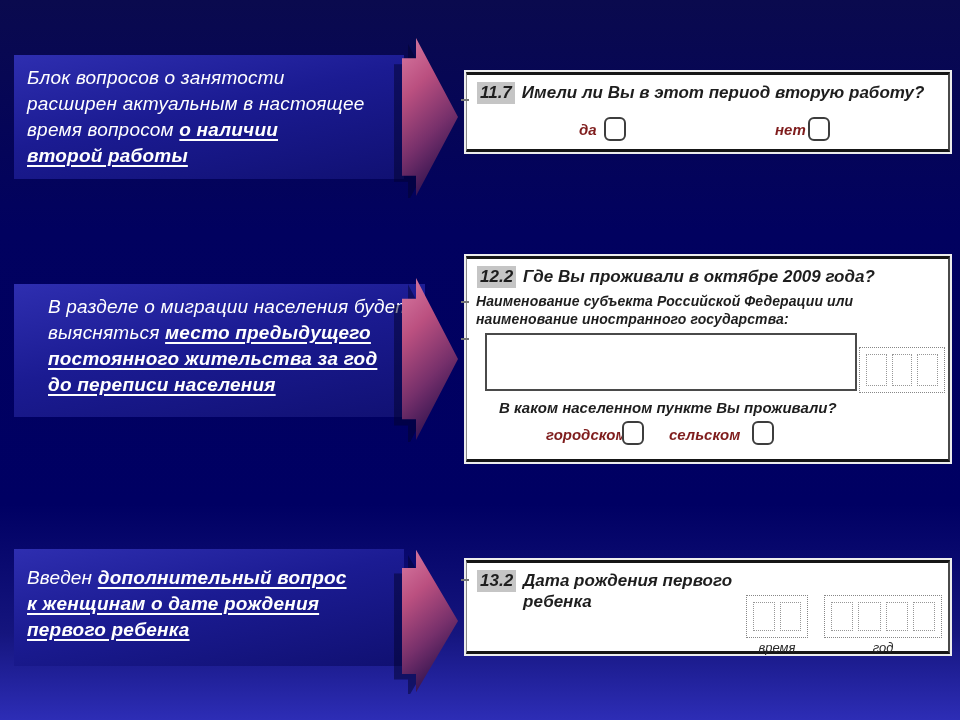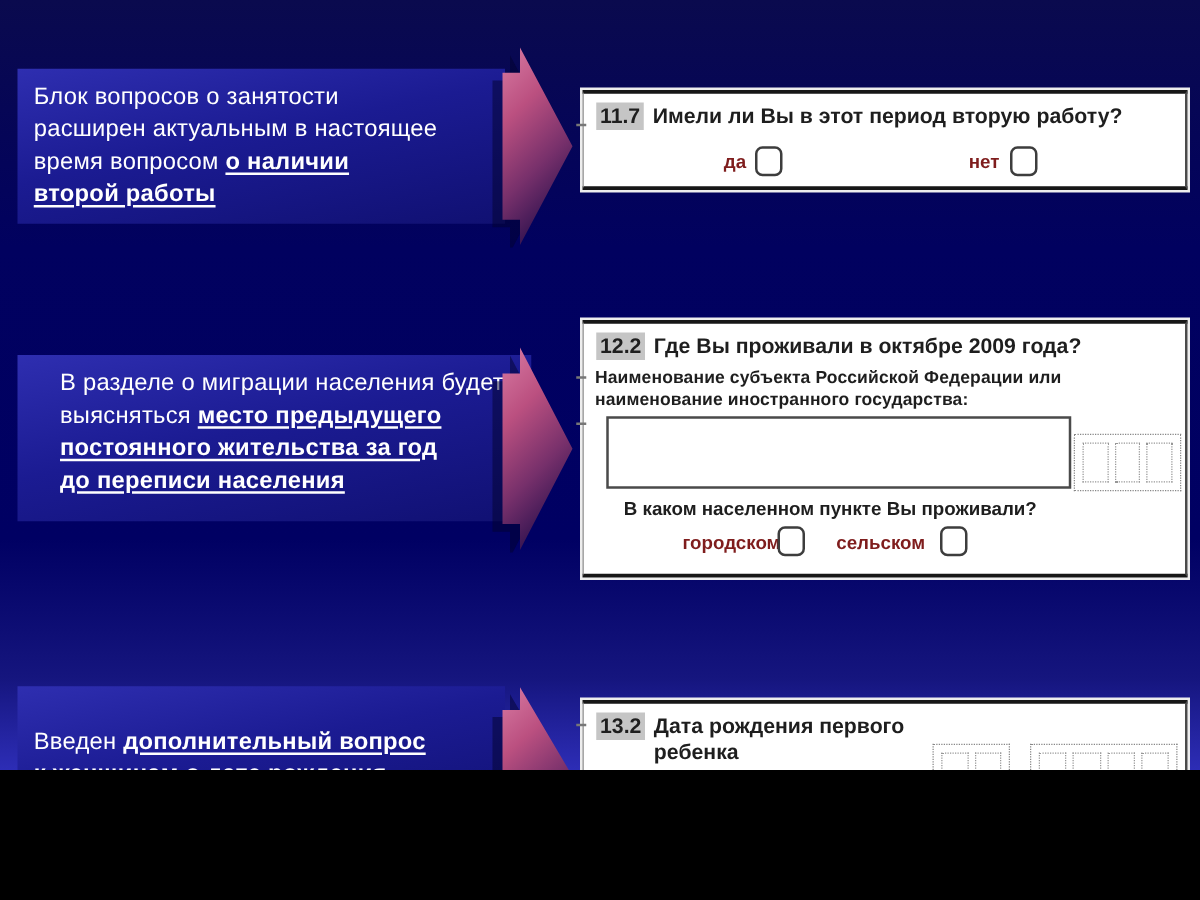--- a/index.html
+++ b/index.html
@@ -1,38 +1,39 @@
 <!DOCTYPE html>
 <html><head>
 <meta charset="utf-8">
 <style>
   html,body{margin:0;padding:0;background:#000;}
   .slide{
-    position:relative;width:960px;height:616px;overflow:hidden;
+    position:relative;width:960px;height:720px;overflow:hidden;
     font-family:"Liberation Sans",sans-serif;
     background:linear-gradient(180deg,#0a0a4e 0%,#01015f 32%,#000063 70%,#15157e 88%,#2d2db6 100%);
+    font-style:italic;
   }
   
   .info-block{
     position:absolute;left:14px;width:390px;
     background:linear-gradient(168deg,#2e2eb0 0%,#1b1b92 45%,#101072 100%);
   }
   .info-block p{
     margin:0;padding:10px 12px 0 13px;
     color:#ffffff;font-size:19px;line-height:26px;font-weight:400;
     white-space:pre-line;letter-spacing:0.2px;
   }
   .info-block .em{
     font-weight:700;text-decoration:underline;
     text-decoration-thickness:2px;text-underline-offset:3px;
   }
   #block1{top:55px;height:124px;}
   #block2{top:284px;height:133px;padding-left:21px;}
   #block3{top:549px;height:117px;}
-  #block3 p{padding-top:32px;}
+  #block3 p{padding-top:16px;}
   
   .arrow{position:absolute;left:392px;width:72px;}
   #arrow1{top:36px;height:162px;}
   #arrow2{top:276px;height:166px;}
   #arrow3{top:548px;height:146px;}
   
   .form-card{
     position:absolute;left:466px;width:481px;background:#ffffff;
     border-top:3px solid #161616;border-bottom:3px solid #161616;
     border-left:1px solid #8a8a8a;border-right:2px solid #4a4a4a;

